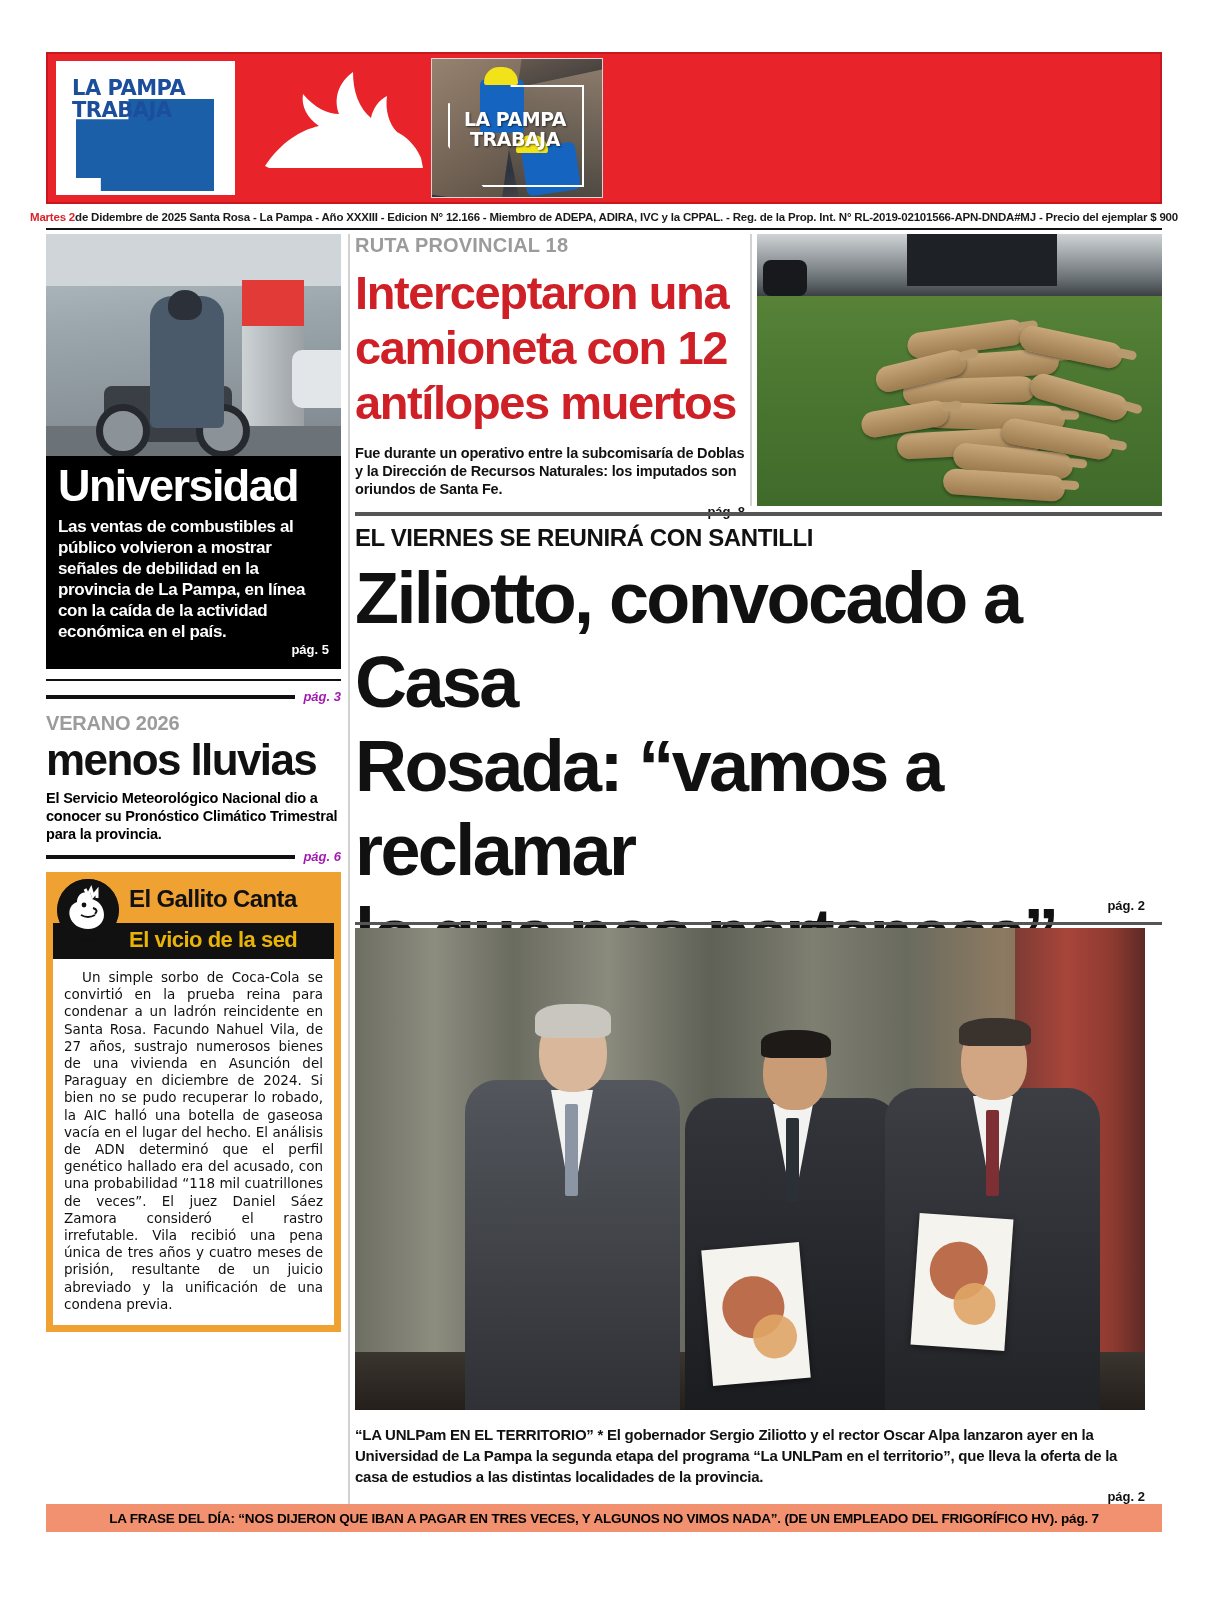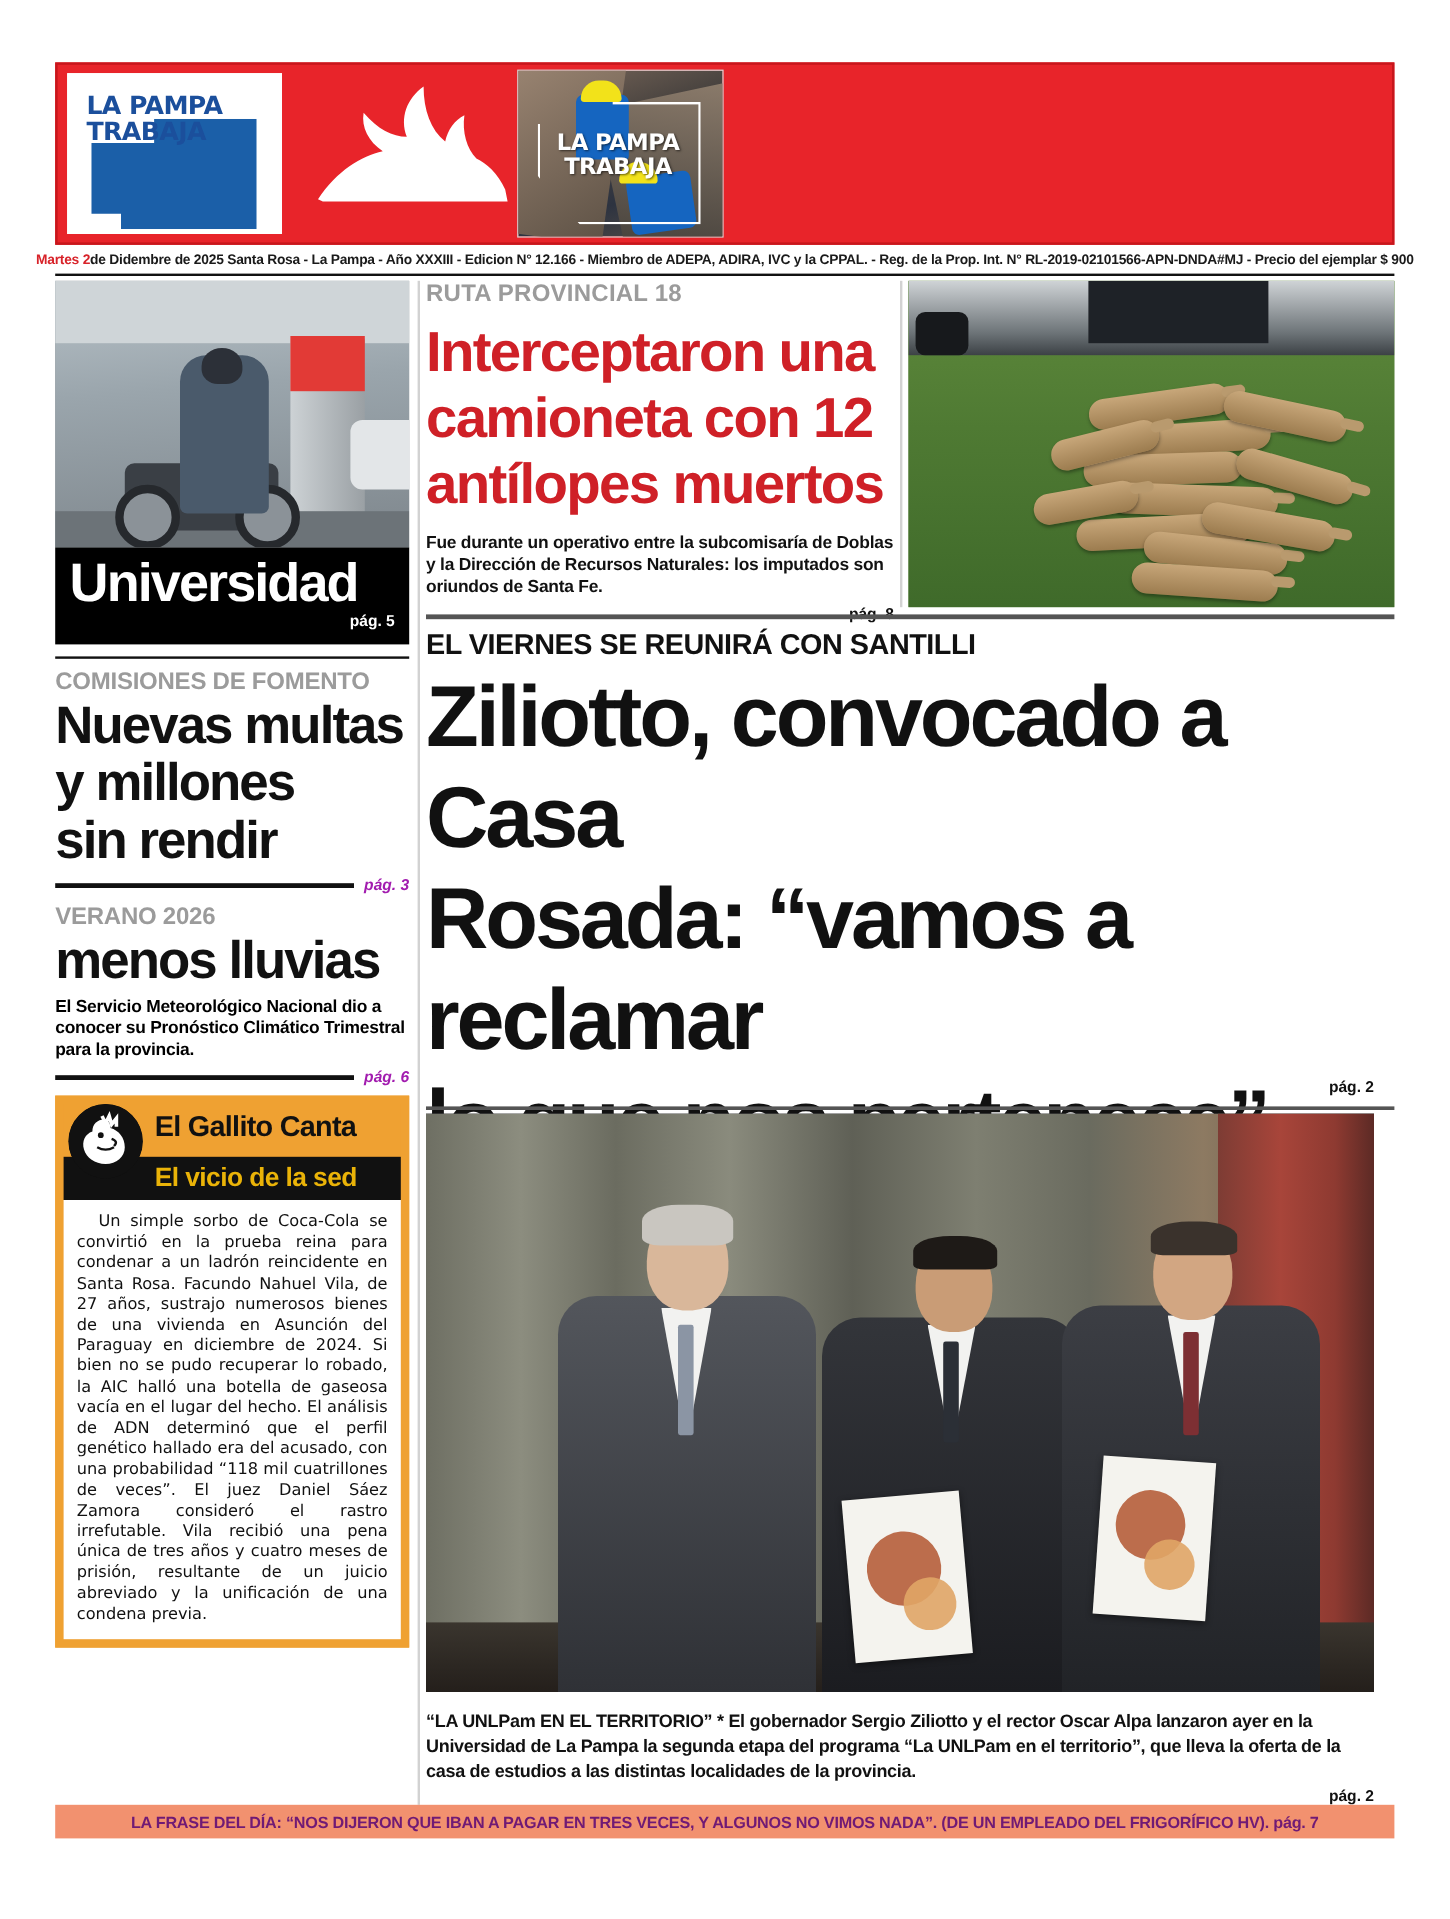--- a/index.html
+++ b/index.html
@@ -214,21 +214,21 @@
   }
   .cap-pg{position:absolute;left:355px;top:1489px;width:790px;text-align:right;
     font-size:13px;font-weight:bold;color:#111;}
 
   
   .banner{
     position:absolute;left:46px;top:1504px;width:1116px;height:28px;
     background:#f2916f;display:flex;align-items:center;justify-content:center;
   }
   .banner span{
-    color:#701a75;font-size:13.5px;font-weight:bold;letter-spacing:-0.2px;white-space:nowrap;
+    color:#000000;font-size:13.5px;font-weight:bold;letter-spacing:-0.2px;white-space:nowrap;
   }
   .vdiv{position:absolute;left:348px;top:234px;width:2px;height:1270px;background:#d2d2d2;}
   .vdiv2{position:absolute;left:750px;top:234px;width:2px;height:272px;background:#d2d2d2;}
 </style>
 </head>
 <body>
 
 <div class="page">
 
   <div class="masthead">
@@ -285,31 +285,26 @@
       <div class="tarmac"></div>
       <div class="moto"></div>
       <div class="wheel"></div>
       <div class="wheel2"></div>
       <div class="person"></div>
       <div class="head"></div>
     </div>
 
     <div class="black-box">
       <h2>Universidad</h2>
+      <p>Las ventas de combustibles al público volvieron a mostrar señales de debilidad en la provincia de La Pampa, en línea con la caída de la actividad económica en el país.</p>
       <span class="pagref pagref-dark">pág. 5</span>
     </div>
 
     <div class="sep-rule"></div>
 
-    <div>
-      <div class="kicker">COMISIONES DE FOMENTO</div>
-      <div class="head-blk">Nuevas multas</div>
-      <div class="head-blk">y millones</div>
-      <div class="head-blk">sin rendir</div>
-    </div>
 
     <div class="sep-rule-partial">
       <span class="line"></span>
       <span class="pg">pág. 3</span>
     </div>
 
     <div>
       <div class="kicker">VERANO 2026</div>
       <div class="head-blk">menos lluvias</div>
       <p class="deck">El Servicio Meteorológico Nacional dio a conocer su Pronóstico Climático Trimestral para la provincia.</p>

